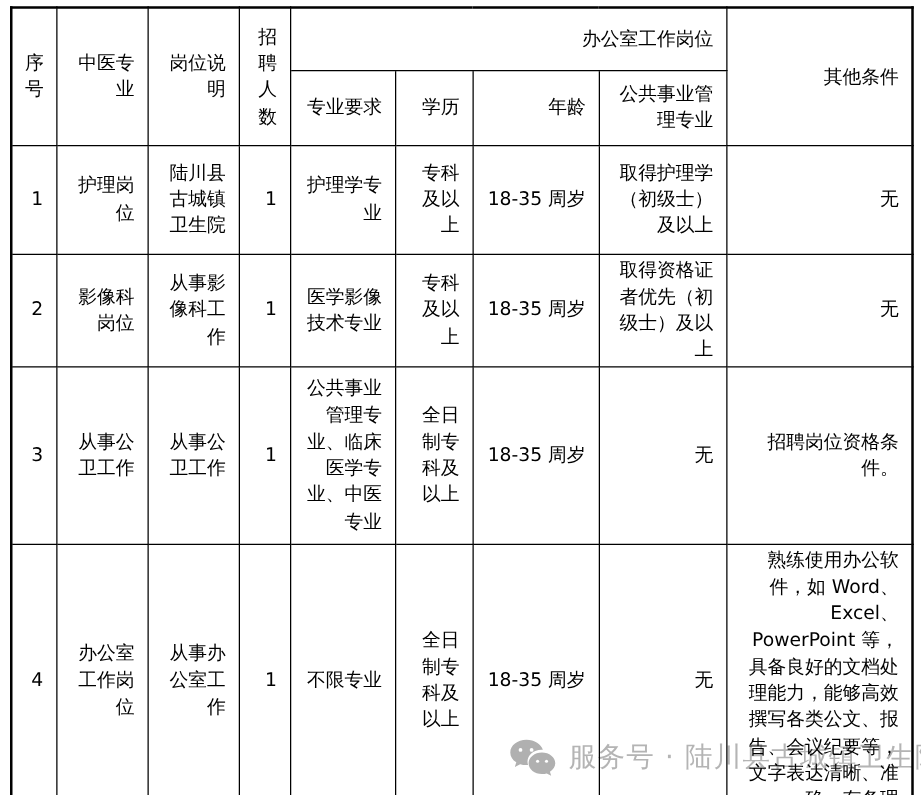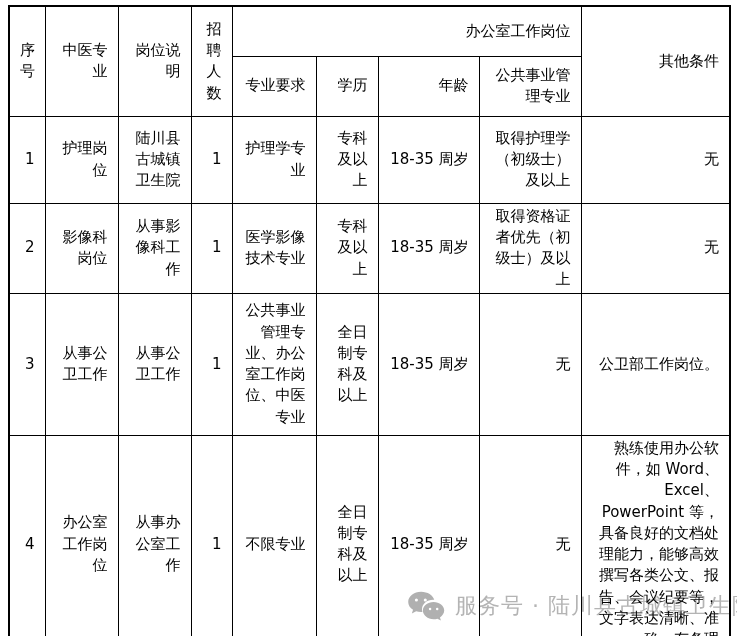--- a/index.html
+++ b/index.html
@@ -139,25 +139,25 @@
       <td class="age">18-35 周岁</td>
       <td>取得资格证者优先（初级士）及以上</td>
       <td>无</td>
     </tr>
 
     <tr class="row-3">
       <td>3</td>
       <td>从事公卫工作</td>
       <td>从事公卫工作</td>
       <td>1</td>
-      <td>公共事业管理专业、办公室工作岗位、中医专业</td>
+      <td>公共事业管理专业、临床医学专业、中医专业</td>
       <td>全日制专科及以上</td>
       <td class="age">18-35 周岁</td>
       <td>无</td>
-      <td>公卫部工作岗位。</td>
+      <td>招聘岗位资格条件。</td>
     </tr>
 
     <tr class="row-4">
       <td>4</td>
       <td>办公室工作岗位</td>
       <td>从事办公室工作</td>
       <td>1</td>
       <td>不限专业</td>
       <td>全日制专科及以上</td>
       <td class="age">18-35 周岁</td>

